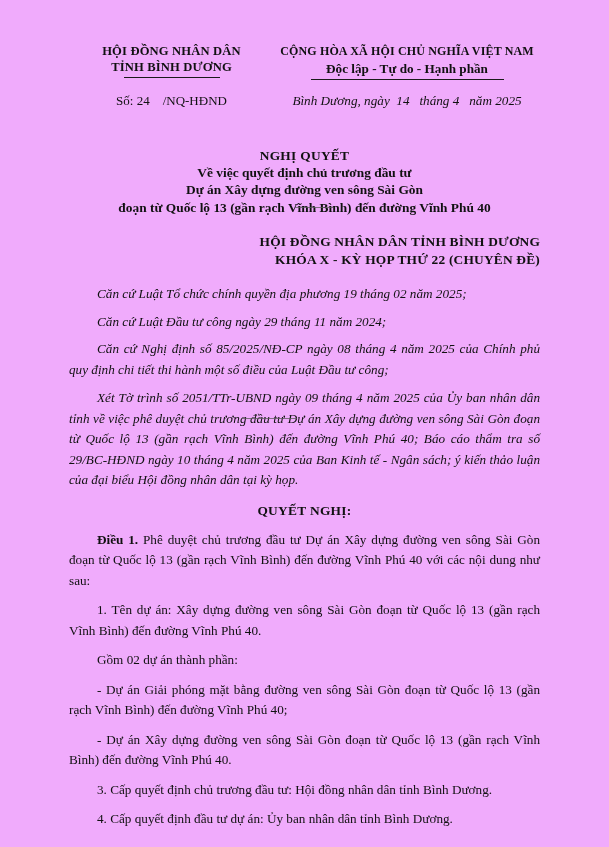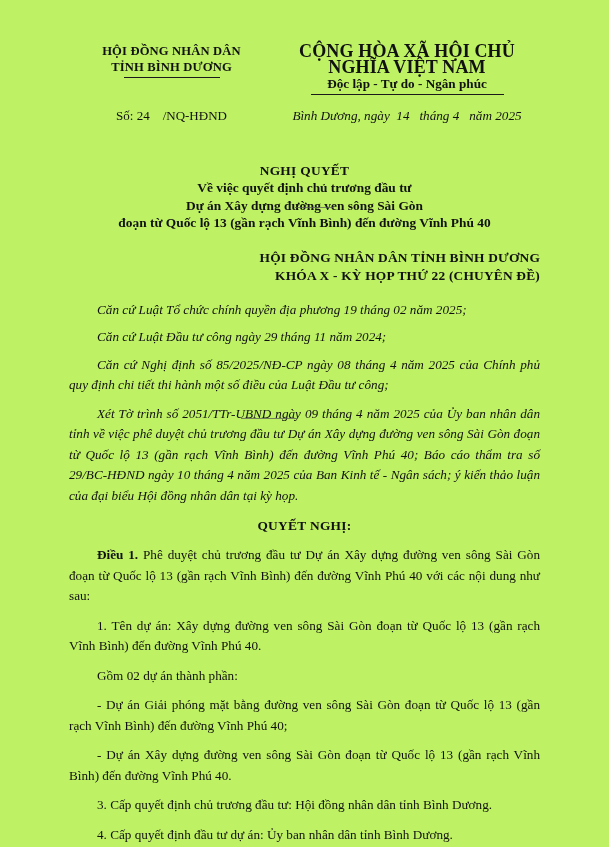--- a/index.html
+++ b/index.html
@@ -15,21 +15,21 @@
     color: #111111;
     -webkit-font-smoothing: antialiased;
   }
 
   .page {
     position: relative;
     width: 609px;
     height: 847px;
     box-sizing: border-box;
     padding: 44px 69px 0 69px;   
-    background: #bef264;
+    background: #f0abfc;
     overflow: hidden;
   }
 
   
   .masthead {
     display: flex;
     align-items: flex-start;
     width: 100%;
   }
   .masthead-left {
@@ -42,21 +42,21 @@
     text-align: center;
   }
   .org-name,
   .nation-name {
     font-weight: bold;
     font-size: 12.6px;
     line-height: 15.5px;
     letter-spacing: 0.15px;
   }
   .nation-name {
-    font-size: 18px;
+    font-size: 12px;
   }
   .motto {
     font-weight: bold;
     font-size: 13.2px;
     line-height: 16px;
     margin-top: 1px;
   }
   .rule {
     height: 1px;
     background: #1a1a1a;
@@ -174,21 +174,21 @@
   <div class="masthead">
 
     <div class="masthead-left">
       <div class="org-name">HỘI ĐỒNG NHÂN DÂN</div>
       <div class="org-name">TỈNH BÌNH DƯƠNG</div>
       <div class="rule rule-left"></div>
     </div>
 
     <div class="masthead-right">
       <div class="nation-name">CỘNG HÒA XÃ HỘI CHỦ NGHĨA VIỆT NAM</div>
-      <div class="motto">Độc lập - Tự do - Ngân phúc</div>
+      <div class="motto">Độc lập - Tự do - Hạnh phần</div>
       <div class="rule rule-right"></div>
     </div>
 
   </div>
 
   <div class="numline">
     <div class="doc-number">Số: 24    /NQ-HĐND</div>
     <div class="place-date">Bình Dương, ngày  14   tháng 4   năm 2025</div>
   </div>
 

